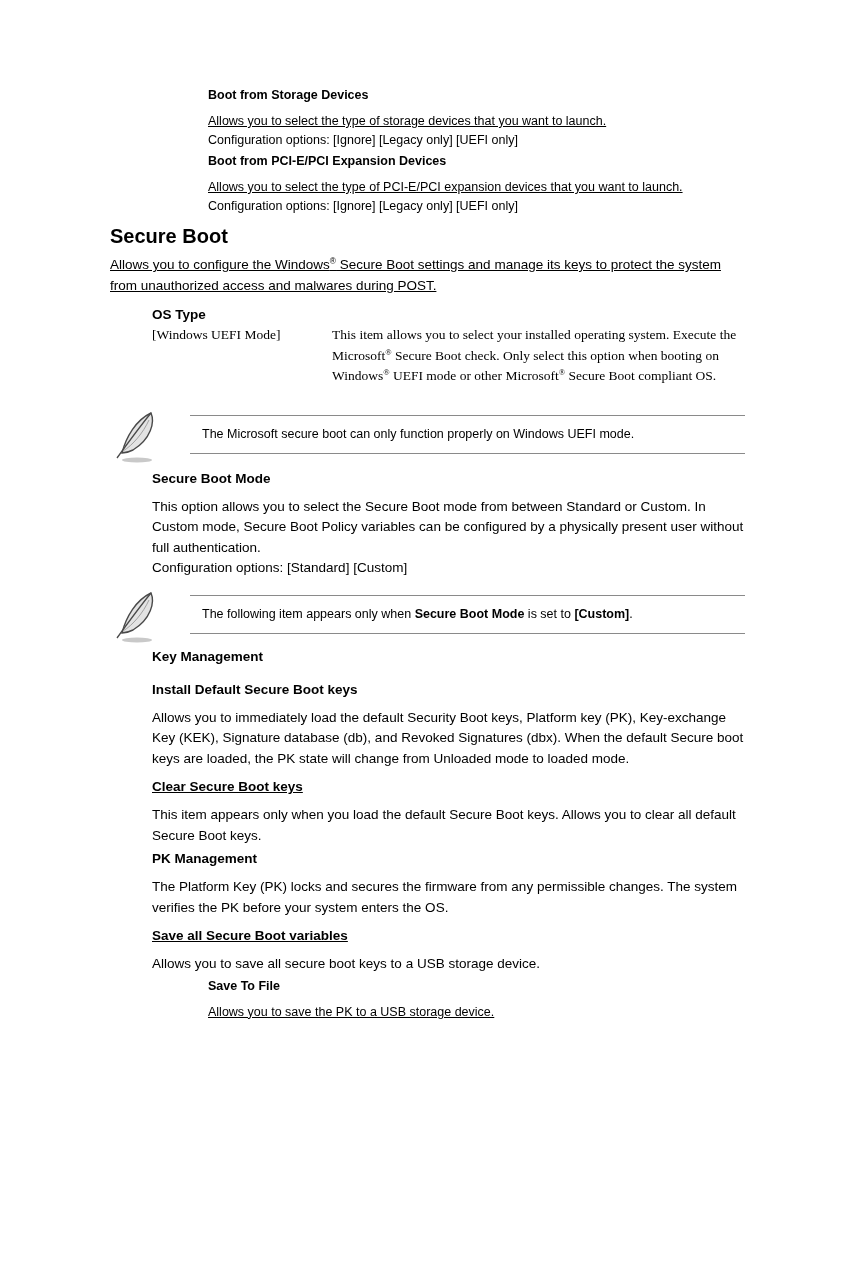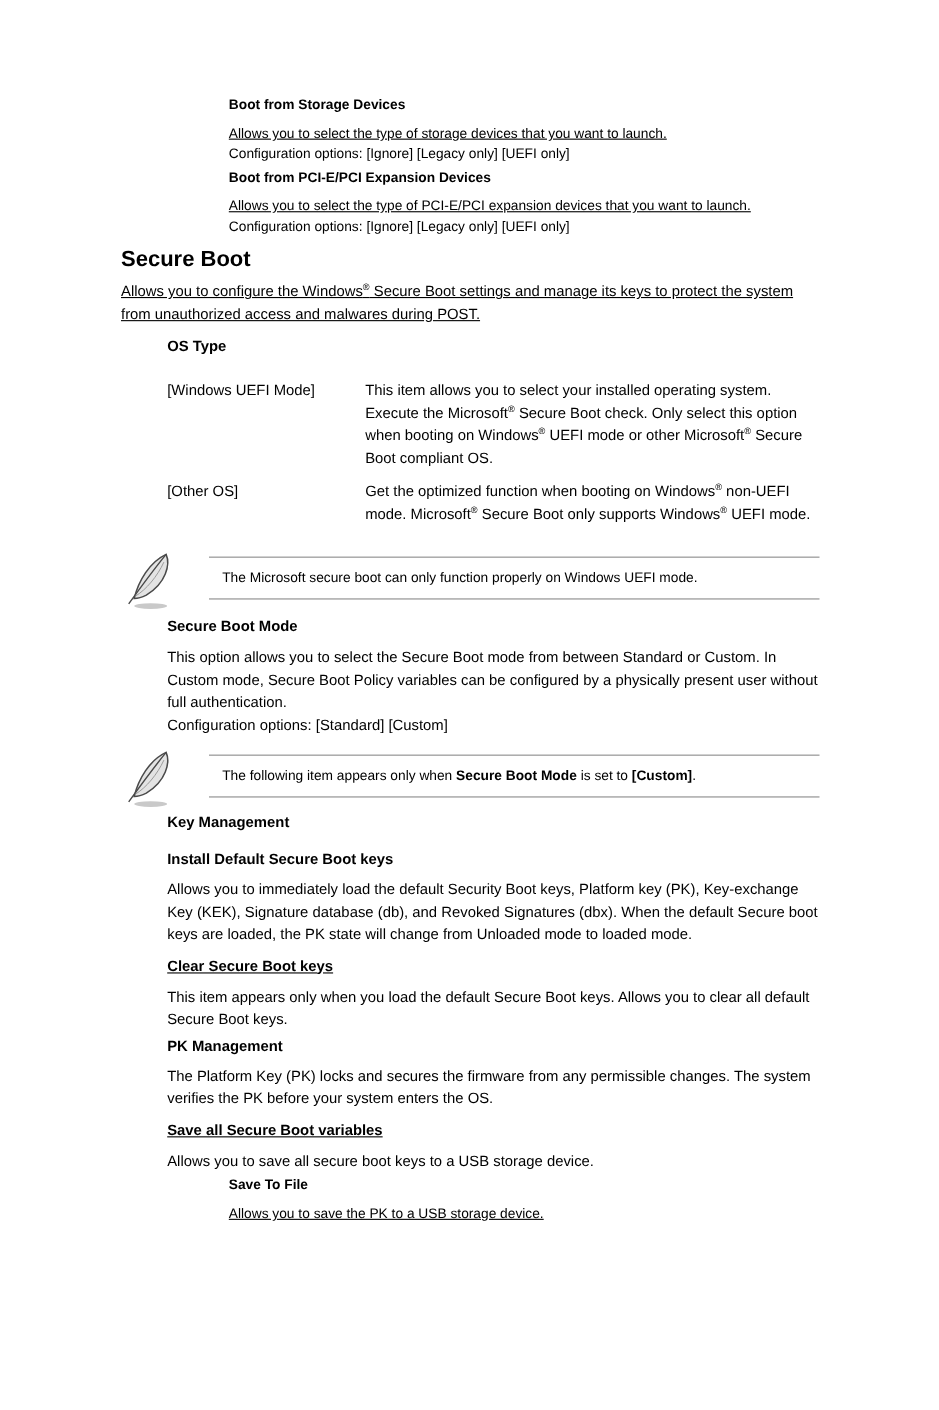--- a/index.html
+++ b/index.html
@@ -30,21 +30,21 @@
 
   
   .mt-sm  { margin-top: 4px; }
   .mt-9   { margin-top: 9px; text-decoration: underline; }
   .mt-10  { margin-top: 10px; }
   .mt-14  { margin-top: 14px; }
   .mt-16  { margin-top: 16px; }
   .mt-28  { margin-top: 28px; }
 
   
-  .dl-table { margin-top: 22px; }
+  .dl-table { margin-top: 2px; font-family: Liberation Serif, serif; }
   .dl-row { display: flex; align-items: flex-start; }
   .dl-row + .dl-row { margin-top: 10px; }
   .dl-term { width: 180px; flex: 0 0 180px; font-size: 13.5px; line-height: 20.5px; }
   .dl-def { flex: 1 1 auto; max-width: 414px; font-size: 13.5px; line-height: 20.5px; }
 
   
   .note { position: relative; }
   .note-icon { position: absolute; left: 0px; top: -6px; width: 52px; height: 56px; display: block; }
   .note-box {
     margin-left: 80px;           
@@ -88,24 +88,20 @@
     <div class="h1 mt-10">Secure Boot</div>
     <div class="body-text w-main mt-9">Allows you to configure the Windows<sup class="reg">®</sup> Secure Boot settings and manage its keys to protect the system from unauthorized access and malwares during POST.</div>
   </section>
 
   <section class="indent2">
     <div class="h2 mt-10">OS Type</div>
     <div class="dl-table">
       <div class="dl-row">
         <div class="dl-term">[Windows UEFI Mode]</div>
         <div class="dl-def">This item allows you to select your installed operating system. Execute the Microsoft<sup class="reg">®</sup> Secure Boot check. Only select this option when booting on Windows<sup class="reg">®</sup> UEFI mode or other Microsoft<sup class="reg">®</sup> Secure Boot compliant OS.</div>
-      </div>
-      <div class="dl-row">
-        <div class="dl-term">[Other OS]</div>
-        <div class="dl-def">Get the optimized function when booting on Windows<sup class="reg">®</sup> non-UEFI mode. Microsoft<sup class="reg">®</sup> Secure Boot only supports Windows<sup class="reg">®</sup> UEFI mode.</div>
       </div>
     </div>
   </section>
 
   <div class="note mt-28">
     <span class="note-icon">
       <svg viewBox="0 0 52 56" width="52" height="56" aria-hidden="true">
         <ellipse cx="27" cy="51" rx="15" ry="2.6" fill="#c9c9c9"></ellipse>
         <path d="M12 44 C 16 28, 26 11, 41 4 C 45 13, 41 30, 23 41 C 19 43, 15 44, 12 44 Z" fill="#e3e3e3" stroke="#4a4a4a" stroke-width="1.4"></path>
         <path d="M41 4 C 32 15, 20 31, 7 49" stroke="#4a4a4a" stroke-width="1.3" fill="none"></path>

